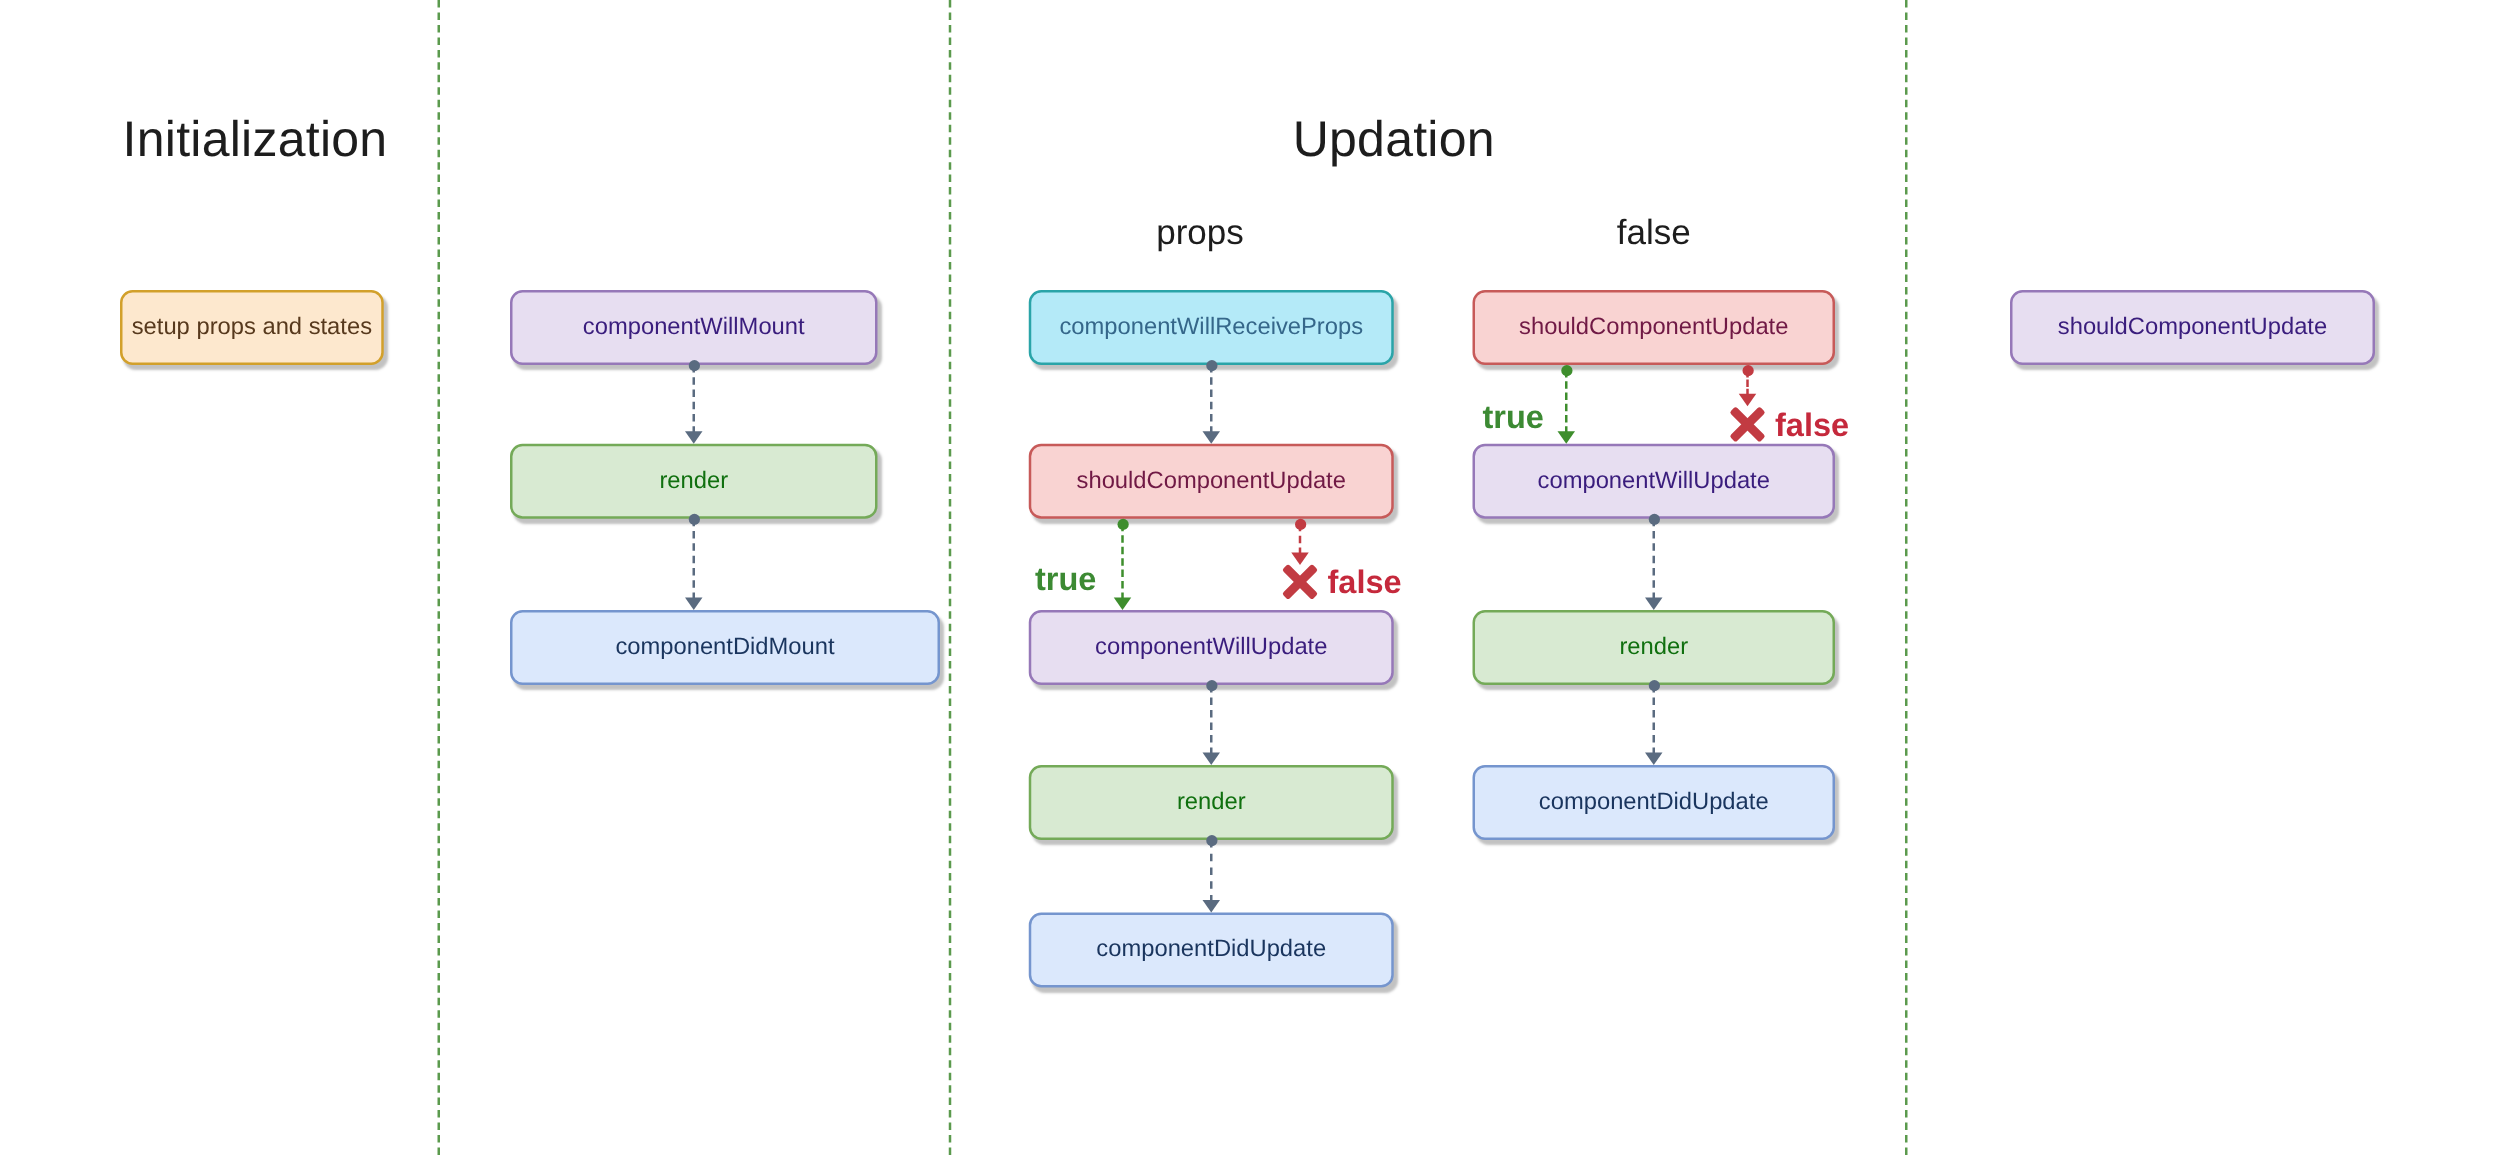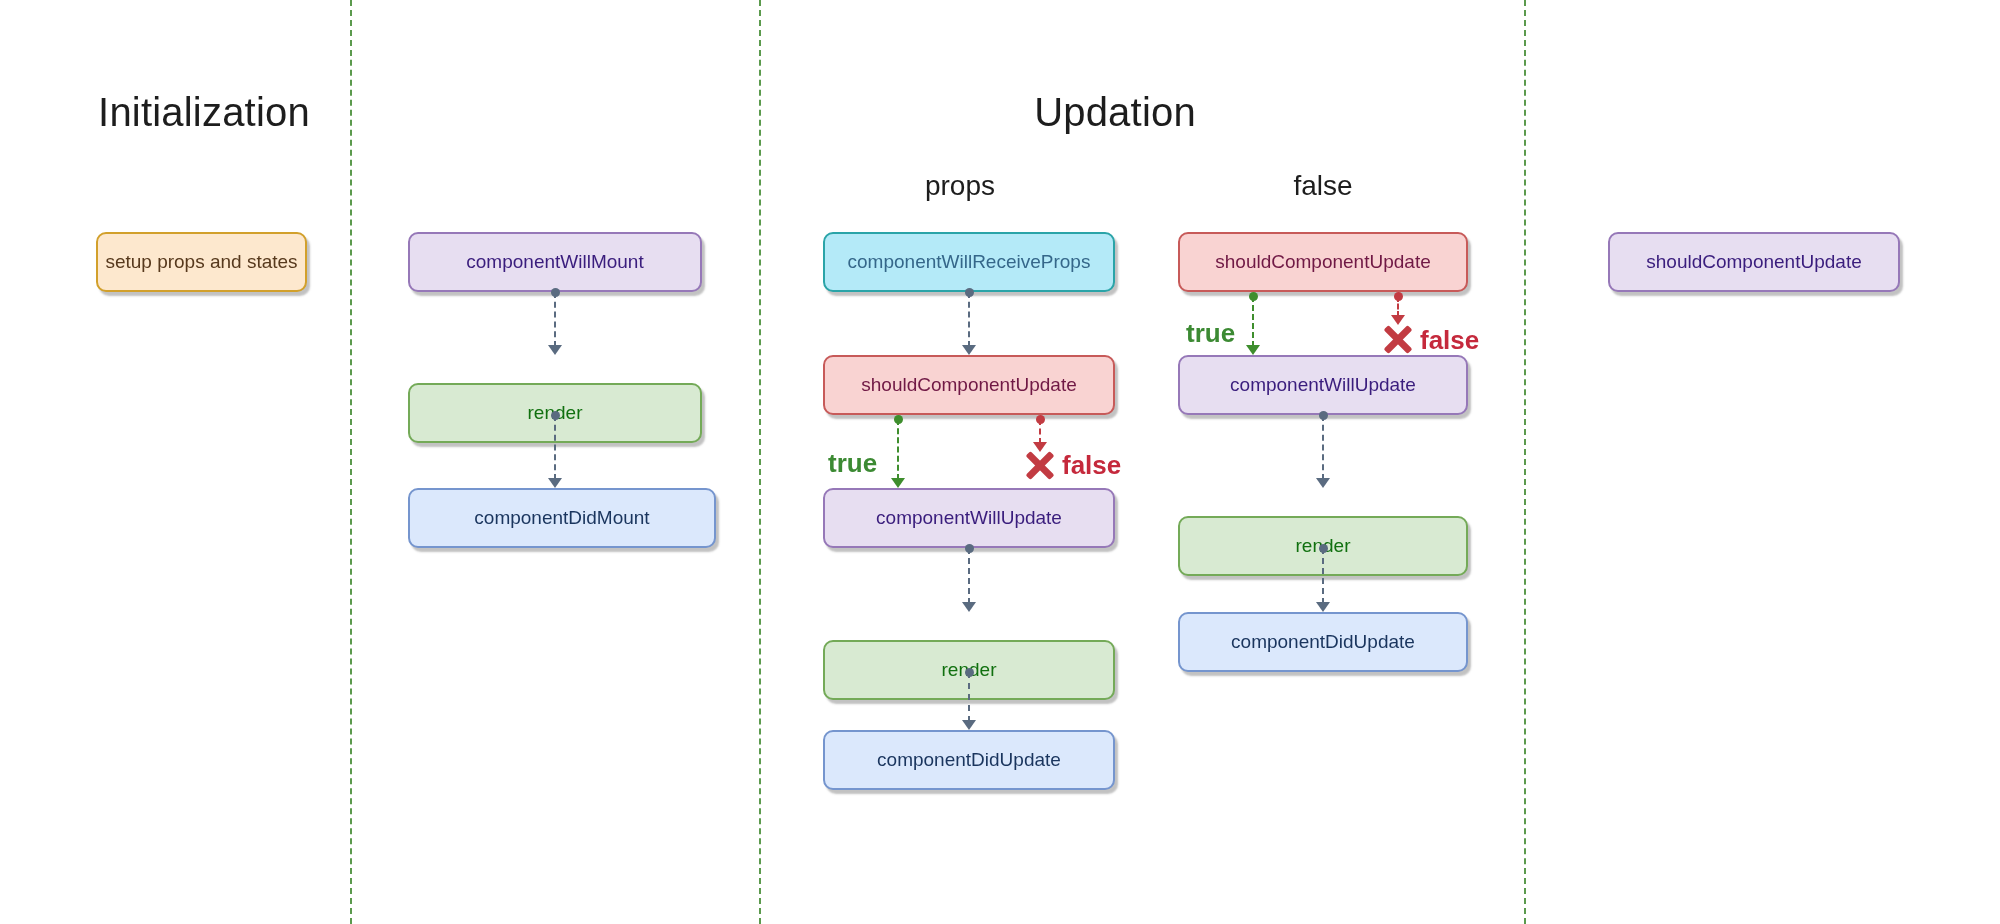--- a/index.html
+++ b/index.html
@@ -16,21 +16,21 @@
     position:absolute;transform:translateX(-50%);font-size:28px;font-weight:500;
     color:var(--heading,#1d1d1d);white-space:nowrap;text-align:center;
   }
   .node{
     position:absolute;height:60px;box-sizing:border-box;border-radius:10px;border:2px solid;
     display:flex;align-items:center;justify-content:center;font-size:19px;white-space:nowrap;
     box-shadow:3px 4px 2px rgba(120,120,120,0.45);
   }
   .node.orange{background:var(--c-orange-bg);border-color:var(--c-orange-border);color:var(--c-orange-text);}
   .node.purple{background:var(--c-purple-bg);border-color:var(--c-purple-border);color:var(--c-purple-text);}
-  .node.green {background:var(--c-green-bg); border-color:var(--c-green-border); color:var(--c-green-text);margin-top:28px;}
+  .node.green {background:var(--c-green-bg); border-color:var(--c-green-border); color:var(--c-green-text);}
   .node.blue  {background:var(--c-blue-bg);  border-color:var(--c-blue-border);  color:var(--c-blue-text);}
   .node.cyan  {background:var(--c-cyan-bg);  border-color:var(--c-cyan-border);  color:var(--c-cyan-text);}
   .node.red   {background:var(--c-red-bg);   border-color:var(--c-red-border);   color:var(--c-red-text);}
   .edge{position:absolute;width:14px;}
   .edge .dot{position:absolute;left:2.5px;top:-4.5px;width:9px;height:9px;border-radius:50%;}
   .edge .line{position:absolute;left:6px;top:0;bottom:8px;width:0;border-left:2px dashed;}
   .edge .head{position:absolute;left:0;bottom:0;width:0;height:0;
     border-left:7px solid transparent;border-right:7px solid transparent;border-top:10px solid;}
   .edge.gray .dot{background:var(--edge-gray);}
   .edge.gray .line{border-color:var(--edge-gray);}
@@ -64,21 +64,21 @@
   <div class="section-title" style="left:204px;top:90px">Initialization</div>
   <div class="section-title" style="left:1115px;top:90px">Updation</div>
 
   <div class="sub-title" style="left:960px;top:170px">props</div>
   <div class="sub-title" style="left:1323px;top:170px">false</div>
 
   <div class="node orange" style="left:96px;top:232px;width:211px">setup props and states</div>
 
   <div class="node purple" style="left:408px;top:232px;width:294px">componentWillMount</div>
   <div class="node green" style="left:408px;top:355px;width:294px">render</div>
-  <div class="node blue" style="left:408px;top:488px;width:308px">componentDidMount</div>
+  <div class="node blue" style="left:408px;top:488px;width:344px">componentDidMount</div>
 
   <div class="edge gray" style="left:548px;top:292px;height:63px">
     <span class="dot"></span>
     <span class="line"></span>
     <span class="head"></span>
   </div>
   <div class="edge gray" style="left:548px;top:415px;height:73px">
     <span class="dot"></span>
     <span class="line"></span>
     <span class="head"></span>

